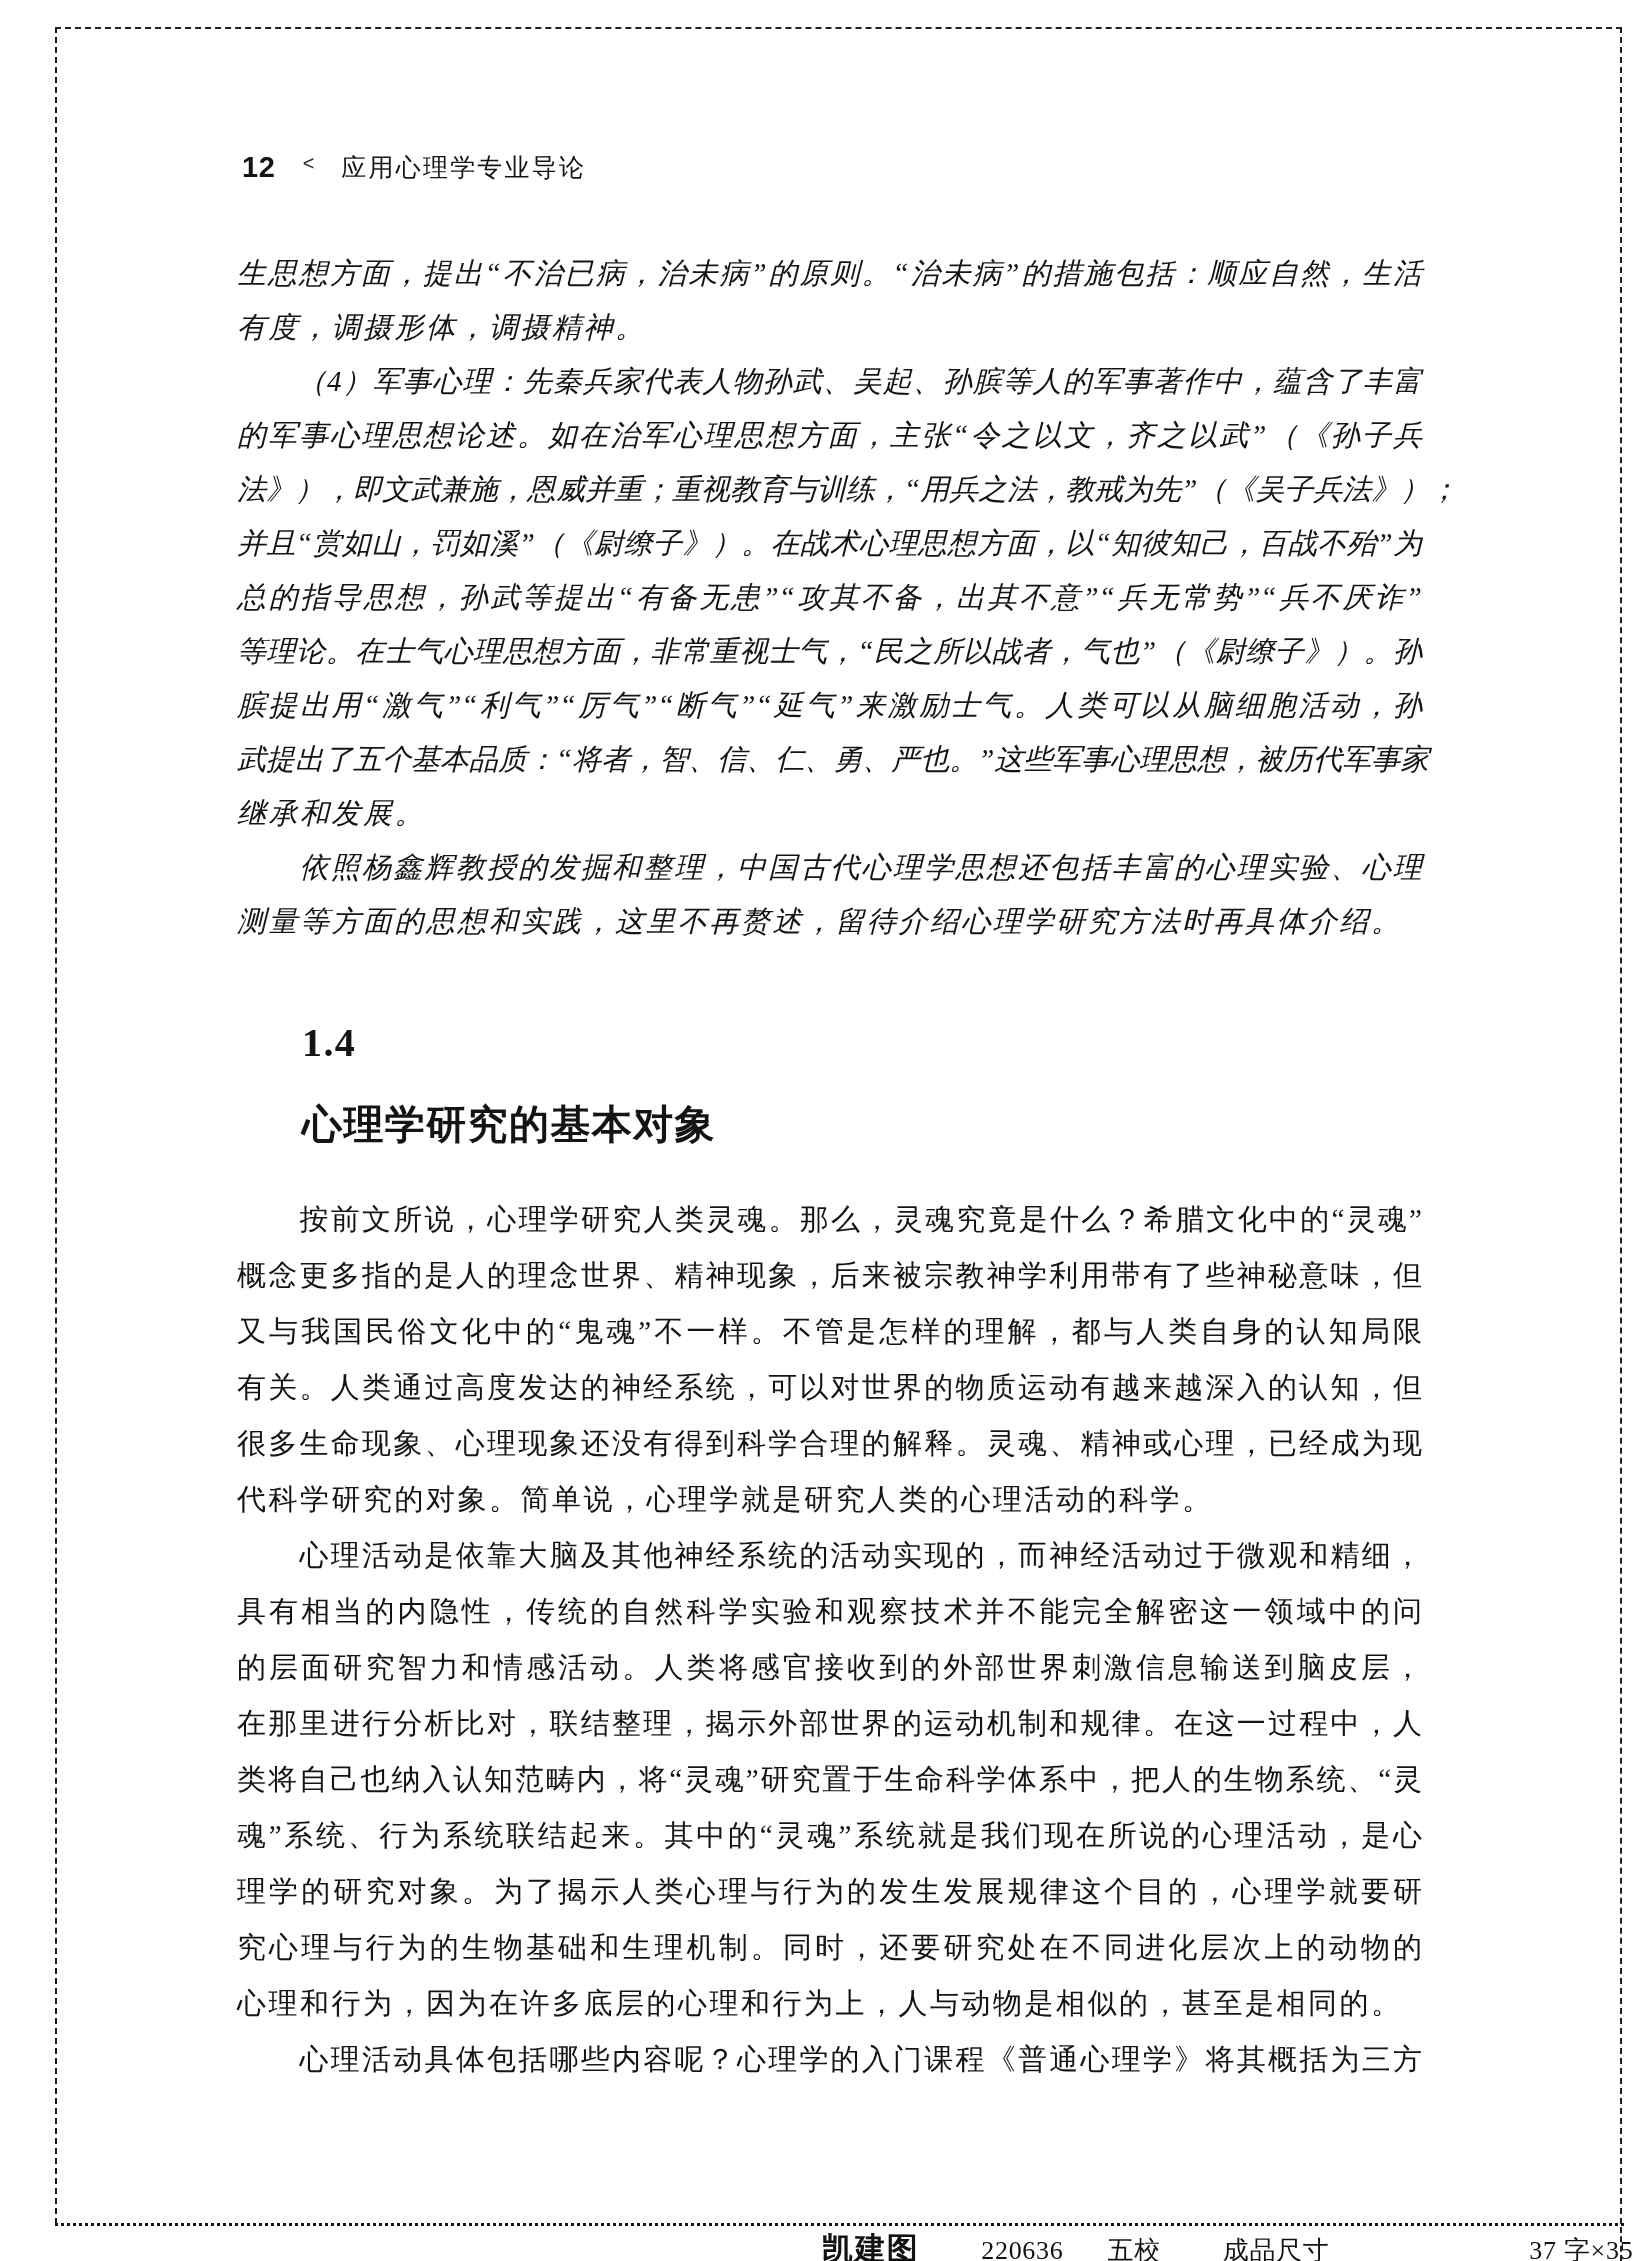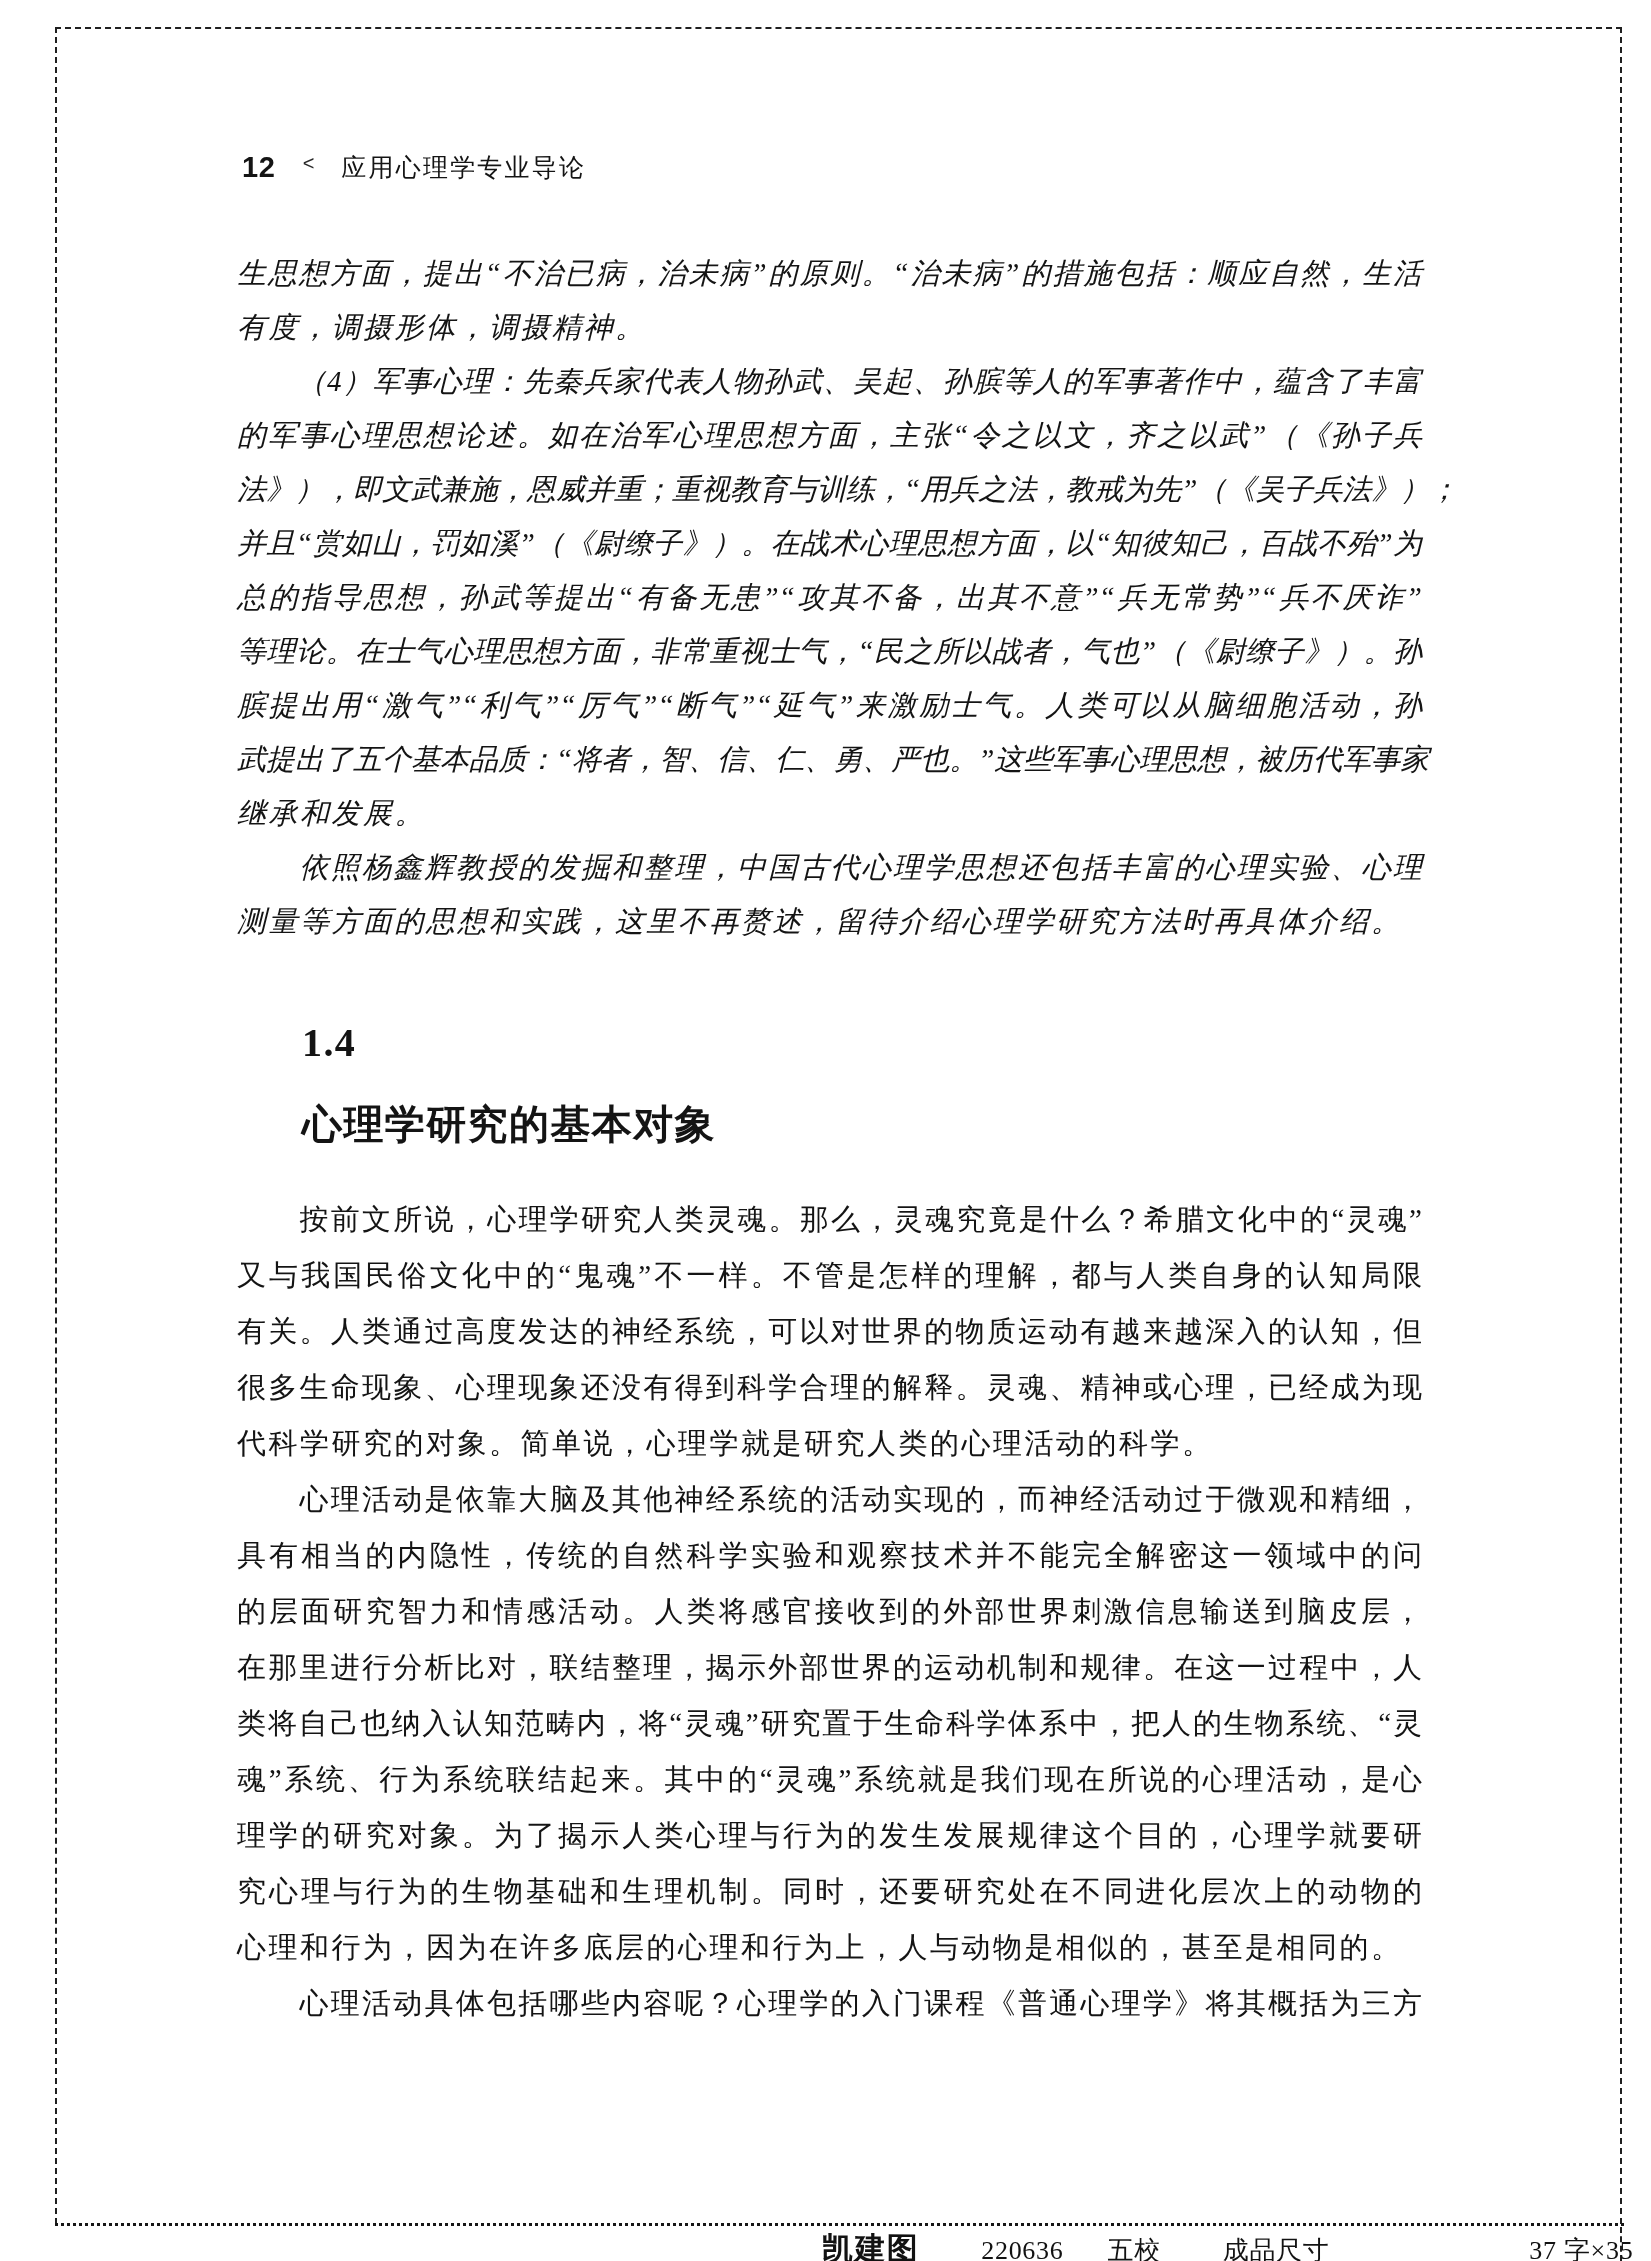--- a/index.html
+++ b/index.html
@@ -130,20 +130,21 @@
       <div class="tline tlast">测量等方面的思想和实践，这里不再赘述，留待介绍心理学研究方法时再具体介绍。</div>
     </section>
 
   <h2 class="section-heading">
     <span>1.4</span>
     <span>心理学研究的基本对象</span>
   </h2>
 
   <section class="text-block" id="bottom-block">
       <div class="tline">　　按前文所说，心理学研究人类灵魂。那么，灵魂究竟是什么？希腊文化中的“灵魂”</div>
+      <div class="tline">概念更多指的是人的理念世界、精神现象，后来被宗教神学利用带有了些神秘意味，但</div>
       <div class="tline">又与我国民俗文化中的“鬼魂”不一样。不管是怎样的理解，都与人类自身的认知局限</div>
       <div class="tline">有关。人类通过高度发达的神经系统，可以对世界的物质运动有越来越深入的认知，但</div>
       <div class="tline">很多生命现象、心理现象还没有得到科学合理的解释。灵魂、精神或心理，已经成为现</div>
       <div class="tline tlast">代科学研究的对象。简单说，心理学就是研究人类的心理活动的科学。</div>
       <div class="tline">　　心理活动是依靠大脑及其他神经系统的活动实现的，而神经活动过于微观和精细，</div>
       <div class="tline">具有相当的内隐性，传统的自然科学实验和观察技术并不能完全解密这一领域中的问</div>
       <div class="tline">的层面研究智力和情感活动。人类将感官接收到的外部世界刺激信息输送到脑皮层，</div>
       <div class="tline">在那里进行分析比对，联结整理，揭示外部世界的运动机制和规律。在这一过程中，人</div>
       <div class="tline">类将自己也纳入认知范畴内，将“灵魂”研究置于生命科学体系中，把人的生物系统、“灵</div>
       <div class="tline">魂”系统、行为系统联结起来。其中的“灵魂”系统就是我们现在所说的心理活动，是心</div>

